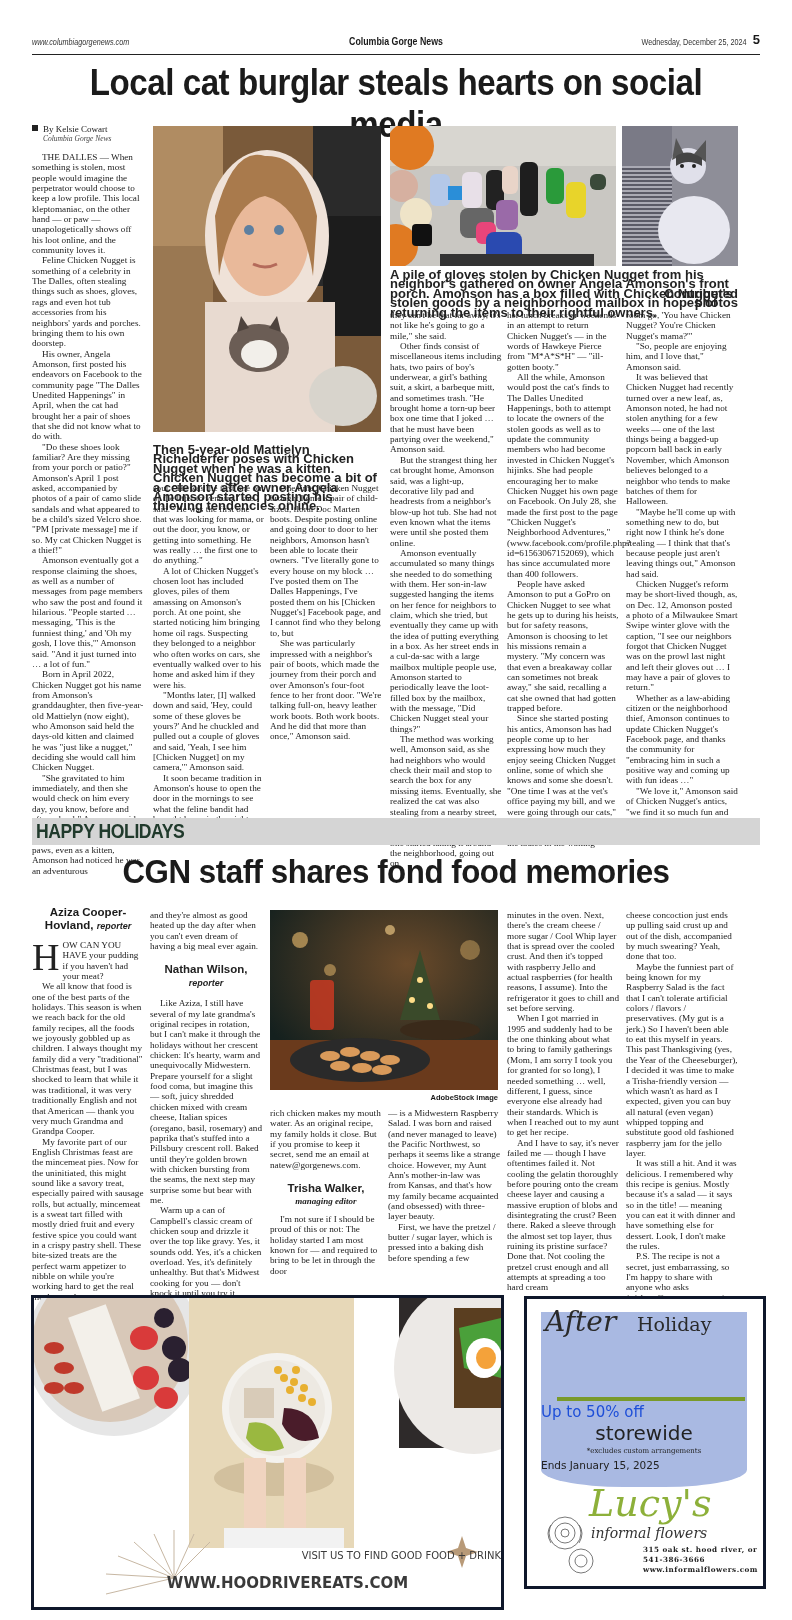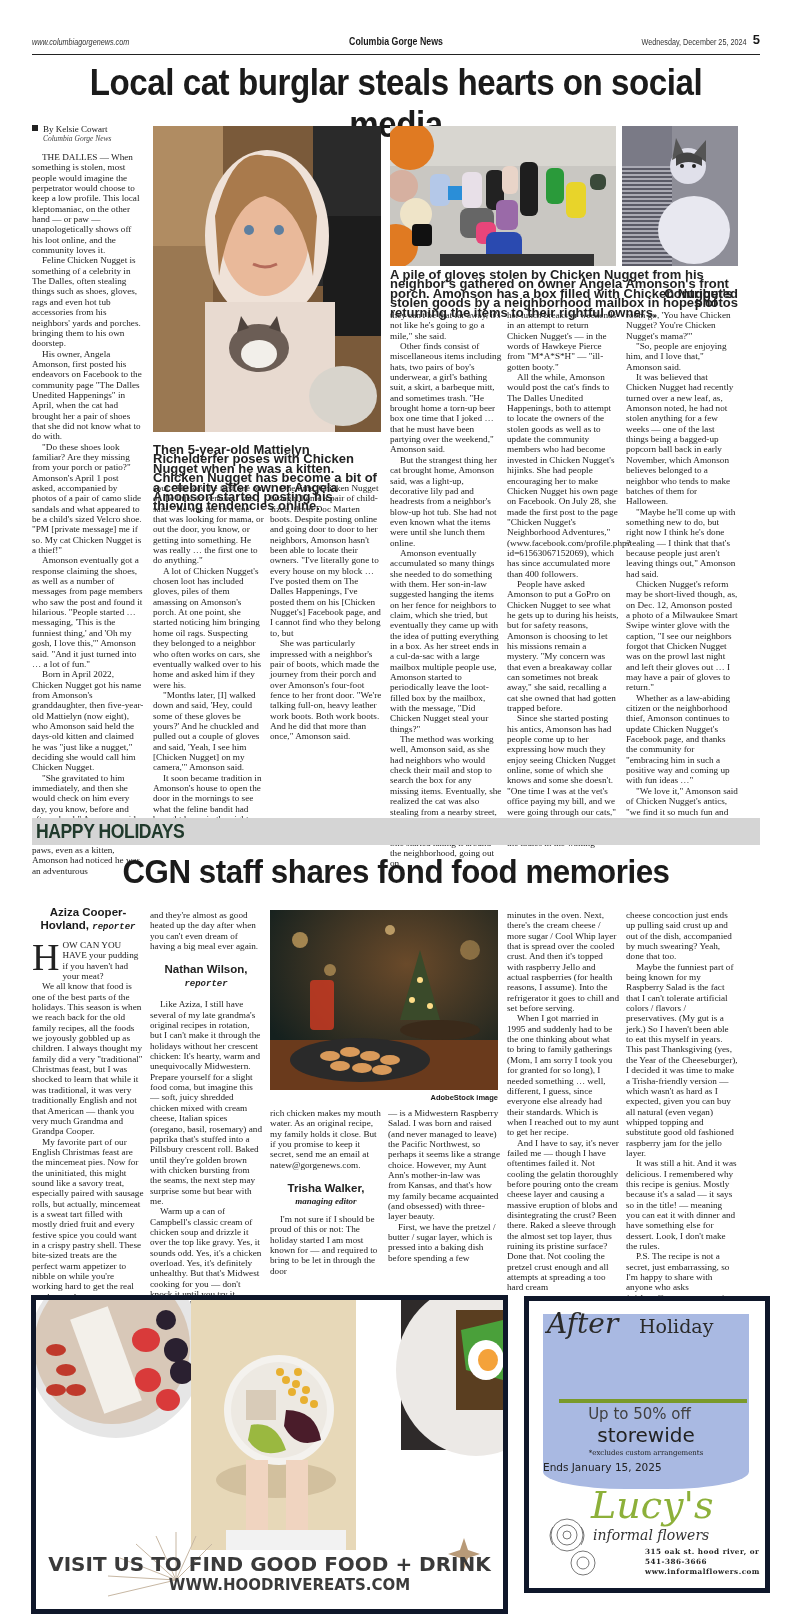--- a/index.html
+++ b/index.html
@@ -17,24 +17,24 @@
   .col p { margin:0; text-indent:10px; }
   .col p.noind { text-indent:0; }
   .byline { font-size:9px; font-weight:normal; }
   .byline-sub { font-size:7.5px; font-style:italic; color:#444; margin-left:11px; }
   .sq { display:inline-block; width:6px; height:6px; background:#222; margin-right:5px; vertical-align:1px; }
   .caption { font-family:"Liberation Sans", sans-serif; font-weight:bold; font-size:13px; line-height:9.4px; color:#222; }
   .photo { overflow:hidden; }
   .banner { left:32px; top:818px; width:728px; height:27px; background:#d5d5d5; }
   .banner span { position:absolute; left:4px; top:2px; font-family:"Liberation Sans", sans-serif; font-weight:bold; font-size:20px; color:#203a2c; letter-spacing:-0.5px; transform:scaleX(0.88); transform-origin:left; }
   .author { font-family:"Liberation Sans", sans-serif; font-weight:bold; font-size:11.5px; text-align:center; line-height:13px; }
-  .author i { font-family:Liberation Mono, monospace; font-weight:bold; font-size:9px;text-align:center; }
+  .author i { font-family:Liberation Sans, sans-serif; font-weight:bold; font-size:9px;text-align:center; }
   .author .role { display:block; font-family:"Liberation Serif", serif; font-style:italic; font-size:9px; }
   .dropcap { float:left; font-size:38px; line-height:30px; margin:2px 3px 0 0; font-family:"Liberation Serif", serif; }
-  .adbox { border:5px solid #0f172a; }
+  .adbox { border:3px solid #0f172a; }
   .credit { font-family:"Liberation Sans", sans-serif; font-weight:bold; font-size:7.5px; text-align:right; }
 </style>
 </head>
 <body>
 
 <div class="abs folio">
   <span class="url">www.columbiagorgenews.com</span>
   <span class="paper">Columbia Gorge News</span>
   <span class="date">Wednesday, December 25, 2024</span>
   <span class="page">5</span>
@@ -134,21 +134,21 @@
   <p>"Months later, [I] walked down and said, 'Hey, could some of these gloves be yours?' And he chuckled and pulled out a couple of gloves and said, 'Yeah, I see him [Chicken Nugget] on my camera,'" Amonson said.</p>
   <p>It soon became tradition in Amonson's house to open the door in the mornings to see what the feline bandit had brought home in the night;</p>
 </div>
 <div class="abs col" style="left:270px;top:483px;width:112px;">
   <p>One time, Chicken Nugget brought home a pair of child-sized, floral Doc Marten boots. Despite posting online and going door to door to her neighbors, Amonson hasn't been able to locate their owners. "I've literally gone to every house on my block … I've posted them on The Dalles Happenings, I've posted them on his [Chicken Nugget's] Facebook page, and I cannot find who they belong to, but</p>
   <p>She was particularly impressed with a neighbor's pair of boots, which made the journey from their porch and over Amonson's four-foot fence to her front door.  "We're talking full-on, heavy leather work boots. Both work boots. And he did that more than once," Amonson said.</p>
 </div>
 <div class="abs col" style="left:390px;top:310px;width:112px;">
   <p class="noind">they can't be that far away, it's not like he's going to go a mile," she said.</p>
   <p>Other finds consist of miscellaneous items including hats, two pairs of boy's underwear, a girl's bathing suit, a skirt, a barbeque mitt, and sometimes trash. "He brought home a torn-up beer box one time that I joked … that he must have been partying over the weekend," Amonson said.</p>
-  <p>But the strangest thing her cat brought home, Amonson said, was a light-up, decorative lily pad and headrests from a neighbor's blow-up hot tub. She had not even known what the items were until she lunch them online.</p>
+  <p>But the strangest thing her cat brought home, Amonson said, was a light-up, decorative lily pad and headrests from a neighbor's blow-up hot tub. She had not even known what the items were until she posted them online.</p>
   <p>Amonson eventually accumulated so many things she needed to do something with them. Her son-in-law suggested hanging the items on her fence for neighbors to claim, which she tried, but eventually they came up with the idea of putting everything in a box. As her street ends in a cul-da-sac with a large mailbox multiple people use, Amonson started to periodically leave the loot-filled box by the mailbox, with the message, "Did Chicken Nugget steal your things?"</p>
   <p>The method was working well, Amonson said, as she had neighbors who would check their mail and stop to search the box for any missing items. Eventually, she realized the cat was also stealing from a nearby street, and people there would not know to come check the box. She started taking it around the neighborhood, going out on</p>
 </div>
 <div class="abs col" style="left:507px;top:310px;width:112px;">
   <p class="noind">her lunch breaks or weekends in an attempt to return Chicken Nugget's — in the words of Hawkeye Pierce from "M*A*S*H" — "ill-gotten booty."</p>
   <p>All the while, Amonson would post the cat's finds to The Dalles Unedited Happenings, both to attempt to locate the owners of the stolen goods as well as to update the community members who had become invested in Chicken Nugget's hijinks. She had people encouraging her to make Chicken Nugget his own page on Facebook. On July 28, she made the first post to the page "Chicken Nugget's Neighborhood Adventures," (www.facebook.com/profile.php?id=61563067152069), which has since accumulated more than 400 followers.</p>
   <p>People have asked Amonson to put a GoPro on Chicken Nugget to see what he gets up to during his heists, but for safety reasons, Amonson is choosing to let his missions remain a mystery. "My concern was that even a breakaway collar can sometimes not break away," she said, recalling a cat she owned that had gotten trapped before.</p>
   <p>Since she started posting his antics, Amonson has had people come up to her expressing how much they enjoy seeing Chicken Nugget online, some of which she knows and some she doesn't. "One time I was at the vet's office paying my bill, and we were going through our cats," Amonson said. "I said, 'Chicken Nugget,' and two of the ladies in the waiting</p>
 </div>
 <div class="abs col" style="left:626px;top:310px;width:112px;">
@@ -303,30 +303,30 @@
         <line x1="140" y1="280" x2="120" y2="236"></line>
         <line x1="140" y1="280" x2="100" y2="244"></line>
         <line x1="140" y1="280" x2="84" y2="258"></line>
         <line x1="140" y1="280" x2="72" y2="276"></line>
         <line x1="140" y1="280" x2="72" y2="296"></line>
         <line x1="140" y1="280" x2="160" y2="236"></line>
         <line x1="140" y1="280" x2="176" y2="244"></line>
     </g>
     <path d="M428 238 L432 250 L444 254 L432 258 L428 270 L424 258 L412 254 L424 250 Z" fill="#b89a78"></path>
   </svg>
-  <div class="abs" style="left:0;width:467px;top:252px;text-align:center;font-family:'DejaVu Sans',sans-serif;font-weight:bold;font-size:20px;color:#3a3a3a;">VISIT US TO FIND GOOD FOOD + DRINK</div>
+  <div class="abs" style="left:0;width:467px;top:252px;text-align:right;font-family:'DejaVu Sans',sans-serif;font-weight:normal;font-size:10px;color:#3a3a3a;">VISIT US TO FIND GOOD FOOD + DRINK</div>
   <div class="abs" style="left:40px;width:427px;top:276px;text-align:center;font-family:'DejaVu Sans',sans-serif;font-weight:bold;font-size:15px;color:#3a3a3a;">WWW.HOODRIVEREATS.COM</div>
 </div>
 
 <div class="abs adbox" style="left:524px;top:1296px;width:236px;height:287px;overflow:hidden;background:#fff;">
   <div class="abs" style="left:14px;top:13px;width:206px;height:175px;background:#a9b9e2;border-radius:0 0 40% 40% / 0 0 10% 10%;"></div>
   <div class="abs" style="left:18px;top:6px;font-family:'DejaVu Serif',serif;font-style:italic;font-size:28px;color:#2a2a2a;">After</div>
   <div class="abs" style="left:110px;top:14px;font-family:'DejaVu Serif',serif;font-size:19px;color:#2a2a2a;">Holiday</div>
   <div class="abs" style="left:30px;top:98px;width:188px;height:4px;background:#7a9a2a;"></div>
-  <div class="abs" style="left:14px;width:193px;top:104px;text-align:center;font-family:'DejaVu Sans',sans-serif;font-size:15px;color:#404040;">Up to 50% off</div>
+  <div class="abs" style="left:14px;width:193px;top:104px;font-family:'DejaVu Sans',sans-serif;font-size:15px;color:#1d4ed8;">Up to 50% off</div>
   <div class="abs" style="left:14px;width:206px;top:122px;text-align:center;font-family:'DejaVu Sans',sans-serif;font-size:20px;color:#222;">storewide</div>
   <div class="abs" style="left:14px;width:206px;top:148px;text-align:center;font-family:'DejaVu Serif',serif;font-size:7px;color:#222;">*excludes custom arrangements</div>
   <div class="abs" style="left:14px;width:206px;top:160px;text-align:left;font-family:'DejaVu Sans',sans-serif;font-size:10.5px;color:#222;">Ends January 15, 2025</div>
   <div class="abs" style="left:62px;top:182px;font-family:'DejaVu Serif',serif;font-style:italic;font-size:38px;color:#8db03a;">Lucy's</div>
   <div class="abs" style="left:64px;top:226px;font-family:'DejaVu Serif',serif;font-style:italic;font-size:14px;color:#333;">informal flowers</div>
   <svg class="abs" style="left:14px;top:212px;" width="60" height="66" viewBox="0 0 60 66">
     <g fill="none" stroke="#555" stroke-width="0.8">
       <circle cx="24" cy="22" r="16"></circle>
         <circle cx="24" cy="22" r="10"></circle>
         <circle cx="24" cy="22" r="4"></circle>

